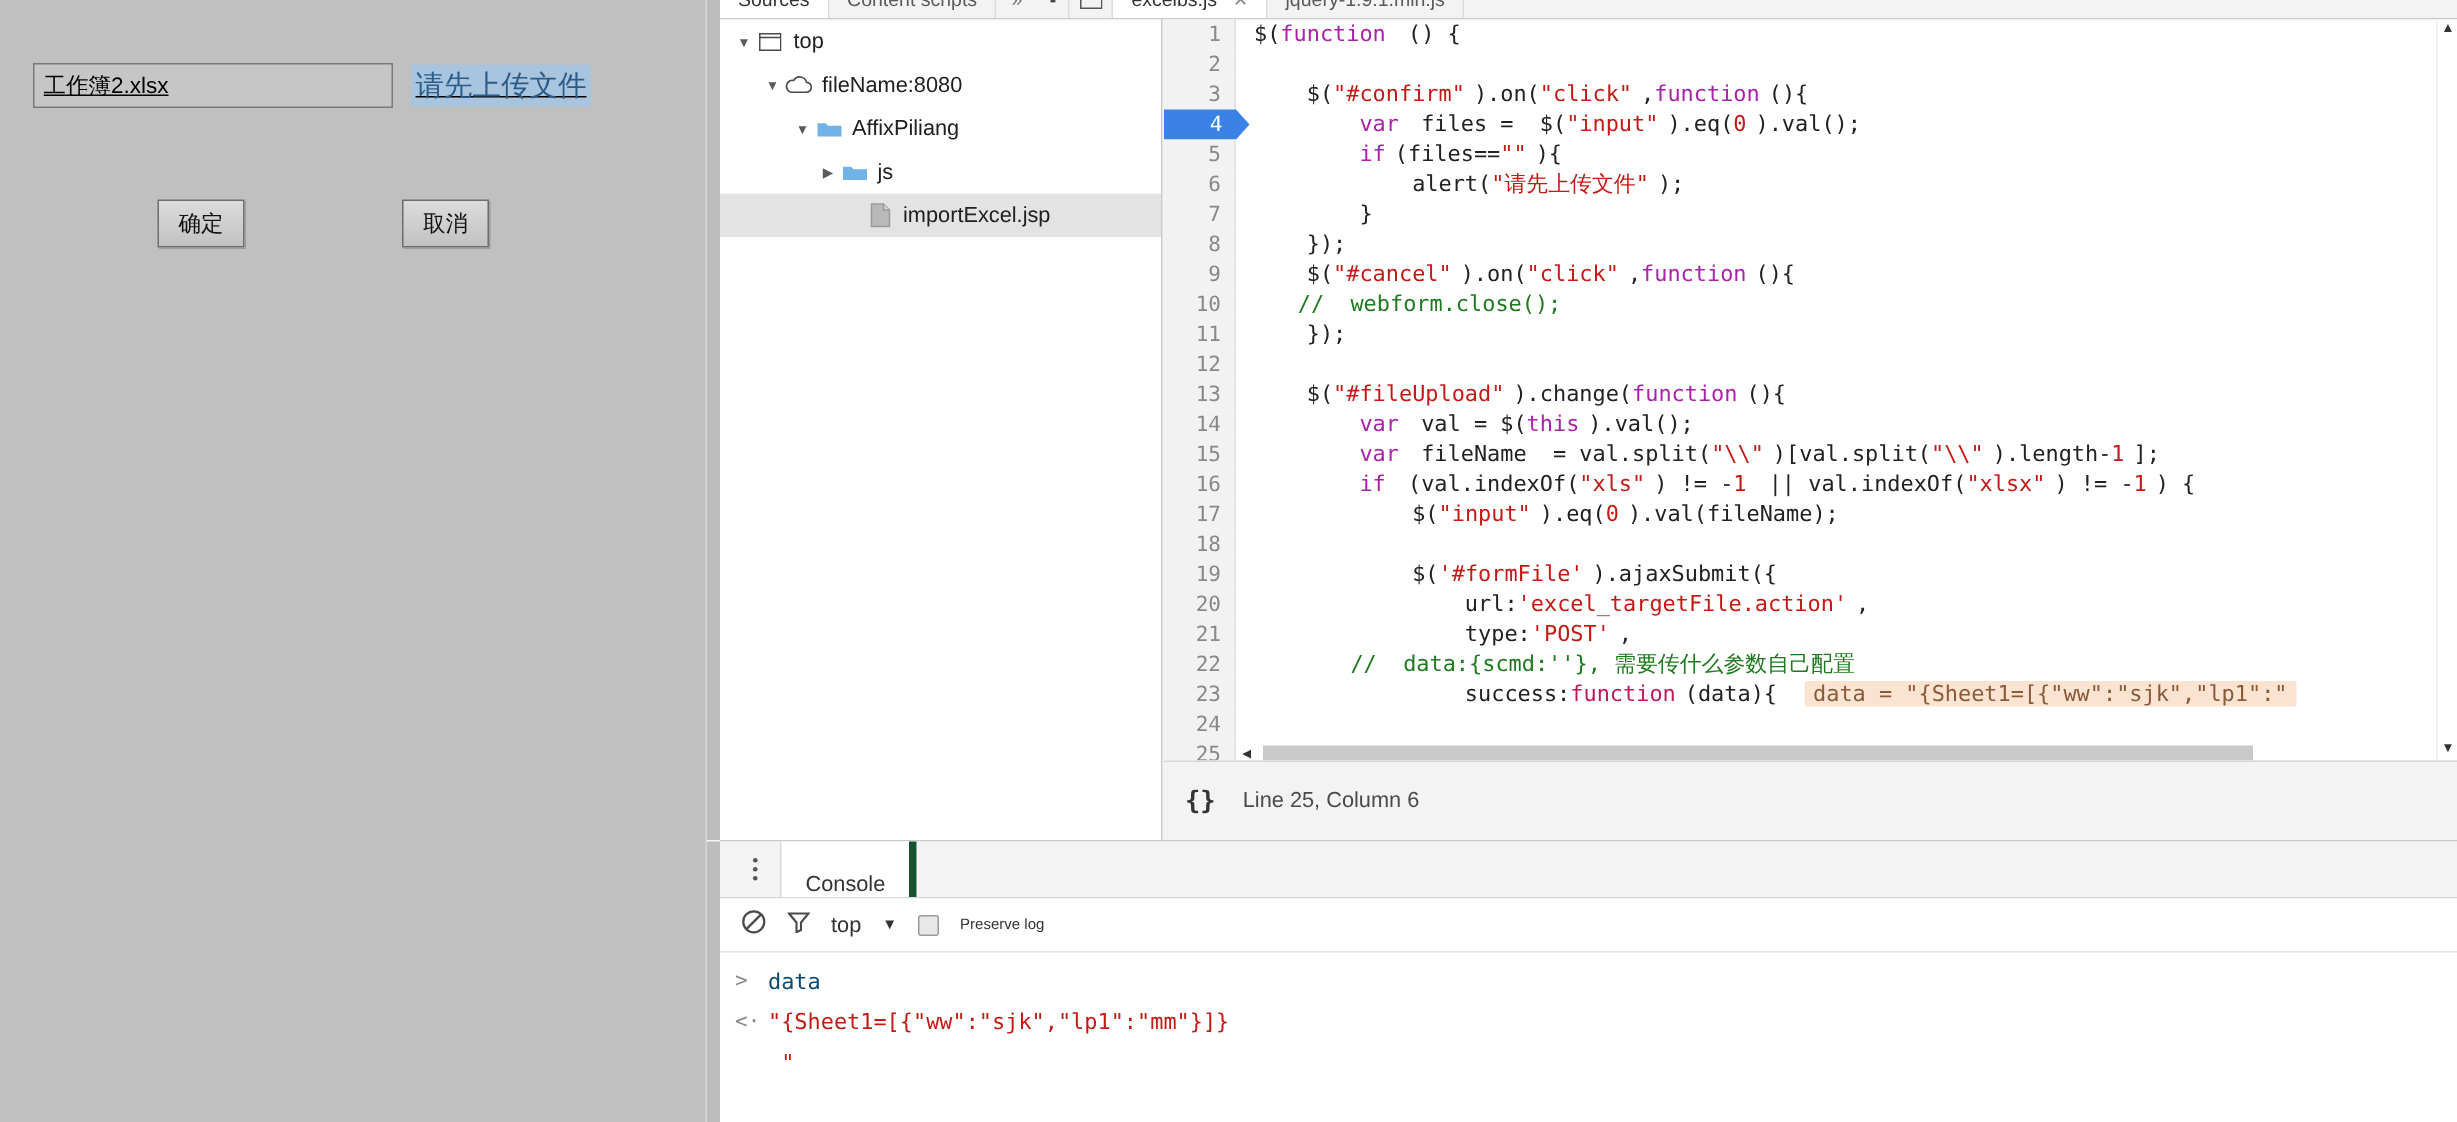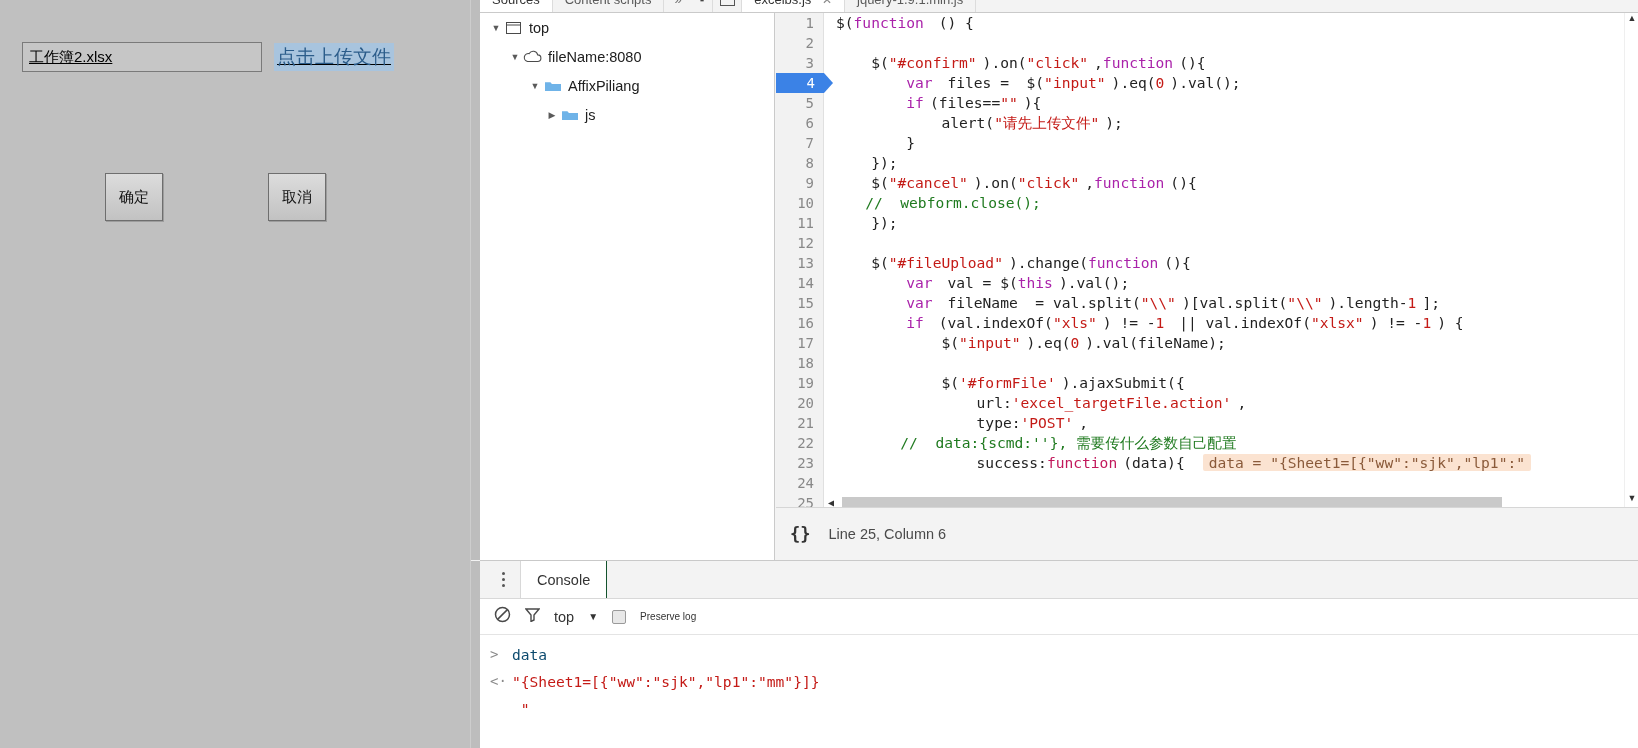--- a/index.html
+++ b/index.html
@@ -41,30 +41,29 @@
     letter-spacing: 0px;
     cursor: pointer;
     white-space: nowrap;
     font-family: "DejaVu Sans", sans-serif;
   }
   .btn-row {
     position: absolute; left: 105px; top: 133px;
     display: flex; gap: 105px;
   }
   .gbtn {
-    min-width: 58px; height: 48px;
+    min-width: 58px; height: 32px;
     border: 1px solid #6e6e6e;
     background: linear-gradient(#dcdcdc, #c2c2c2);
     font-size: 15px;
     color: #111;
     cursor: pointer;
     font-family: "DejaVu Sans", sans-serif;
     padding: 0 10px;
     box-shadow: 1px 1px 0 rgba(0,0,0,.18);
-    margin-top: 40px;
   }
 
   
   #devtools {
     position: absolute; left: 470px; top: 0;
     width: 1168px; height: 748px;
     background: #f3f3f3;
     border-left: 1px solid #cdcdcd;
     font-family: "Liberation Sans", sans-serif;
     overflow: hidden;
@@ -200,21 +199,21 @@
   }
   .kebab {
     width: 34px; height: 38px; display: flex; flex-direction: column;
     align-items: center; justify-content: center; gap: 3px; cursor: pointer;
   }
   .kebab i { width: 3px; height: 3px; background: #555; border-radius: 50%; display: block; }
   .dtab {
     height: 37px; padding: 0 16px; display: flex; align-items: center;
     font-size: 14.5px; color: #333; cursor: pointer;
   }
-  .dtab.active { background: #fff; border-left: 1px solid #d8d8d8; border-right: 1px solid #14532d; }
+  .dtab.active { background: #fff; border-left: 1px solid #d8d8d8; border-right: 5px solid #14532d; align-items: flex-end; }
   .console-toolbar {
     height: 36px; display: flex; align-items: center; gap: 14px;
     padding-left: 14px; border-bottom: 1px solid #e4e4e4; background: #fff;
   }
   .ctx-select { font-size: 14.5px; color: #333; cursor: pointer; }
   .caret-dn { font-size: 10px; color: #333; cursor: pointer; }
   .chk {
     width: 14px; height: 14px; border: 1px solid #9a9a9a; background: #e8e8e8;
     display: inline-block; cursor: pointer; border-radius: 2px;
   }
@@ -230,21 +229,21 @@
   .c-out { color: #c41a16; white-space: pre; }
 </style>
 </head>
 <body>
 
 <div id="root">
 
   <div id="page-pane">
     <div class="form-row">
       <input class="file-input" type="text" value="工作簿2.xlsx" style="">
-      <span class="upload-link">点击上传文件</span>
+      <span class="upload-link">请先上传文件</span>
     </div>
     <div class="btn-row">
       <button class="gbtn">确定</button>
       <button class="gbtn">取消</button>
     </div>
   </div>
 
   <div id="devtools">
     <div class="dt-gutter"></div>
 
@@ -307,20 +306,30 @@
       <div class="tree-row" style="padding-left:64px">
         <span class="twisty">▶</span>
         <span class="t-ico">
           <svg width="18" height="14" viewBox="0 0 18 14">
               <path d="M1 3.2h5.4l1.5 1.7H17V12H1z" fill="#6fb3e8"></path>
             </svg>
         </span>
         <span class="t-label">js</span>
       </div>
 
+      <div class="tree-row selected" style="padding-left:81px">
+        <span class="twisty blank"></span>
+        <span class="t-ico">
+          <svg width="14" height="17" viewBox="0 0 14 17">
+              <path d="M1 1h8l4 4v11H1z" fill="#b9b9b9" stroke="#9a9a9a"></path>
+              <path d="M9 1v4h4" fill="#d6d6d6" stroke="#9a9a9a"></path>
+            </svg>
+        </span>
+        <span class="t-label">importExcel.jsp</span>
+      </div>
     </div>
 
     <div id="editor">
       <div class="code-area" id="code-area"><div class="code-line"><div class="ln">1</div><div class="src"><span class="src">$(</span><span class="kw">function</span><span class="src"> () {</span></div></div><div class="code-line"><div class="ln">2</div><div class="src"></div></div><div class="code-line"><div class="ln">3</div><div class="src"><span class="src">    $(</span><span class="str">"#confirm"</span><span class="src">).on(</span><span class="str">"click"</span><span class="src">,</span><span class="kw">function</span><span class="src">(){</span></div></div><div class="code-line current"><div class="ln">4</div><div class="src"><span class="src">        </span><span class="kw">var</span><span class="src"> files =  $(</span><span class="str">"input"</span><span class="src">).eq(</span><span class="num">0</span><span class="src">).val();</span></div></div><div class="code-line"><div class="ln">5</div><div class="src"><span class="src">        </span><span class="kw">if</span><span class="src">(files==</span><span class="str">""</span><span class="src">){</span></div></div><div class="code-line"><div class="ln">6</div><div class="src"><span class="src">            alert(</span><span class="str">"请先上传文件"</span><span class="src">);</span></div></div><div class="code-line"><div class="ln">7</div><div class="src"><span class="src">        }</span></div></div><div class="code-line"><div class="ln">8</div><div class="src"><span class="src">    });</span></div></div><div class="code-line"><div class="ln">9</div><div class="src"><span class="src">    $(</span><span class="str">"#cancel"</span><span class="src">).on(</span><span class="str">"click"</span><span class="src">,</span><span class="kw">function</span><span class="src">(){</span></div></div><div class="code-line"><div class="ln">10</div><div class="src"><span class="cm">    //  webform.close();</span></div></div><div class="code-line"><div class="ln">11</div><div class="src"><span class="src">    });</span></div></div><div class="code-line"><div class="ln">12</div><div class="src"></div></div><div class="code-line"><div class="ln">13</div><div class="src"><span class="src">    $(</span><span class="str">"#fileUpload"</span><span class="src">).change(</span><span class="kw">function</span><span class="src">(){</span></div></div><div class="code-line"><div class="ln">14</div><div class="src"><span class="src">        </span><span class="kw">var</span><span class="src"> val = $(</span><span class="kw">this</span><span class="src">).val();</span></div></div><div class="code-line"><div class="ln">15</div><div class="src"><span class="src">        </span><span class="kw">var</span><span class="src"> fileName  = val.split(</span><span class="str">"\\"</span><span class="src">)[val.split(</span><span class="str">"\\"</span><span class="src">).length-</span><span class="num">1</span><span class="src">];</span></div></div><div class="code-line"><div class="ln">16</div><div class="src"><span class="src">        </span><span class="kw">if</span><span class="src"> (val.indexOf(</span><span class="str">"xls"</span><span class="src">) != -</span><span class="num">1</span><span class="src"> || val.indexOf(</span><span class="str">"xlsx"</span><span class="src">) != -</span><span class="num">1</span><span class="src">) {</span></div></div><div class="code-line"><div class="ln">17</div><div class="src"><span class="src">            $(</span><span class="str">"input"</span><span class="src">).eq(</span><span class="num">0</span><span class="src">).val(fileName);</span></div></div><div class="code-line"><div class="ln">18</div><div class="src"></div></div><div class="code-line"><div class="ln">19</div><div class="src"><span class="src">            $(</span><span class="str">'#formFile'</span><span class="src">).ajaxSubmit({</span></div></div><div class="code-line"><div class="ln">20</div><div class="src"><span class="src">                url:</span><span class="str">'excel_targetFile.action'</span><span class="src">,</span></div></div><div class="code-line"><div class="ln">21</div><div class="src"><span class="src">                type:</span><span class="str">'POST'</span><span class="src">,</span></div></div><div class="code-line"><div class="ln">22</div><div class="src"><span class="cm">        //  data:{scmd:''}, 需要传什么参数自己配置</span></div></div><div class="code-line"><div class="ln">23</div><div class="src"><span class="src">                success:</span><span class="fn">function</span><span class="src">(data){</span><span class="hint">data = "{Sheet1=[{"ww":"sjk","lp1":"</span></div></div><div class="code-line"><div class="ln">24</div><div class="src"></div></div><div class="code-line"><div class="ln">25</div><div class="hscroll"><span class="hs-arrow">◀</span><div class="hs-track"><div class="hs-thumb"></div></div><span class="hs-arrow">▶</span></div></div></div>
 
       <div class="v-scroll">
         <div class="vs-arrow">▲</div>
         <div class="vs-arrow bottom">▼</div>
       </div>
 

